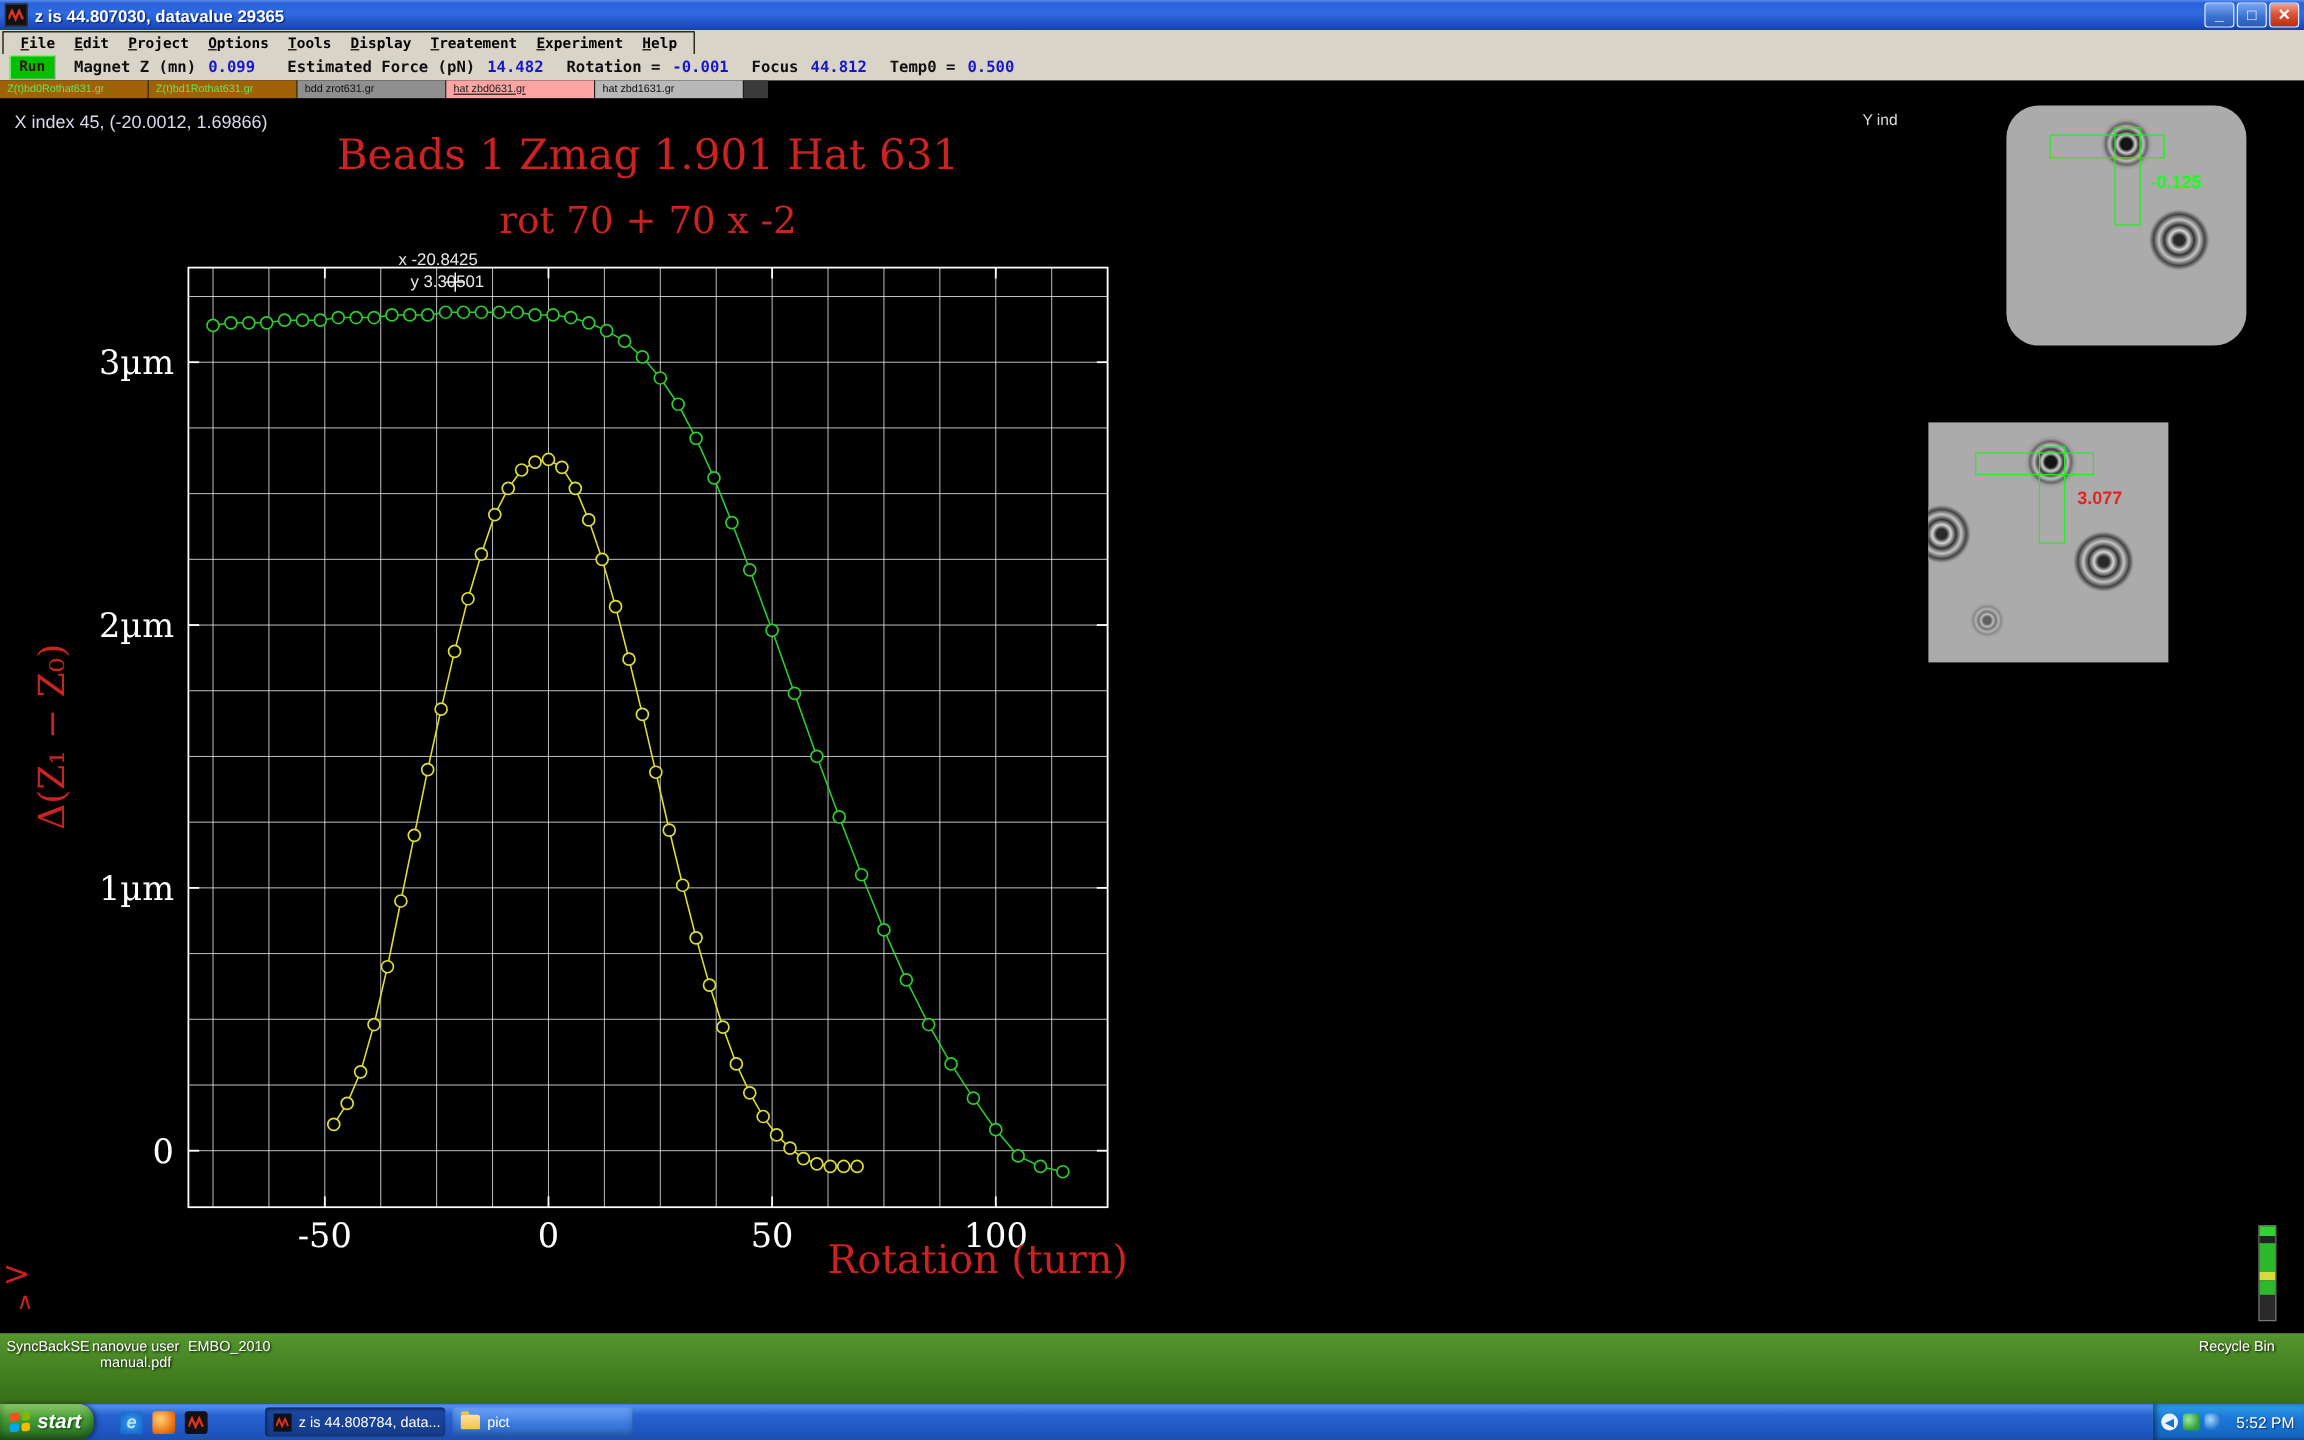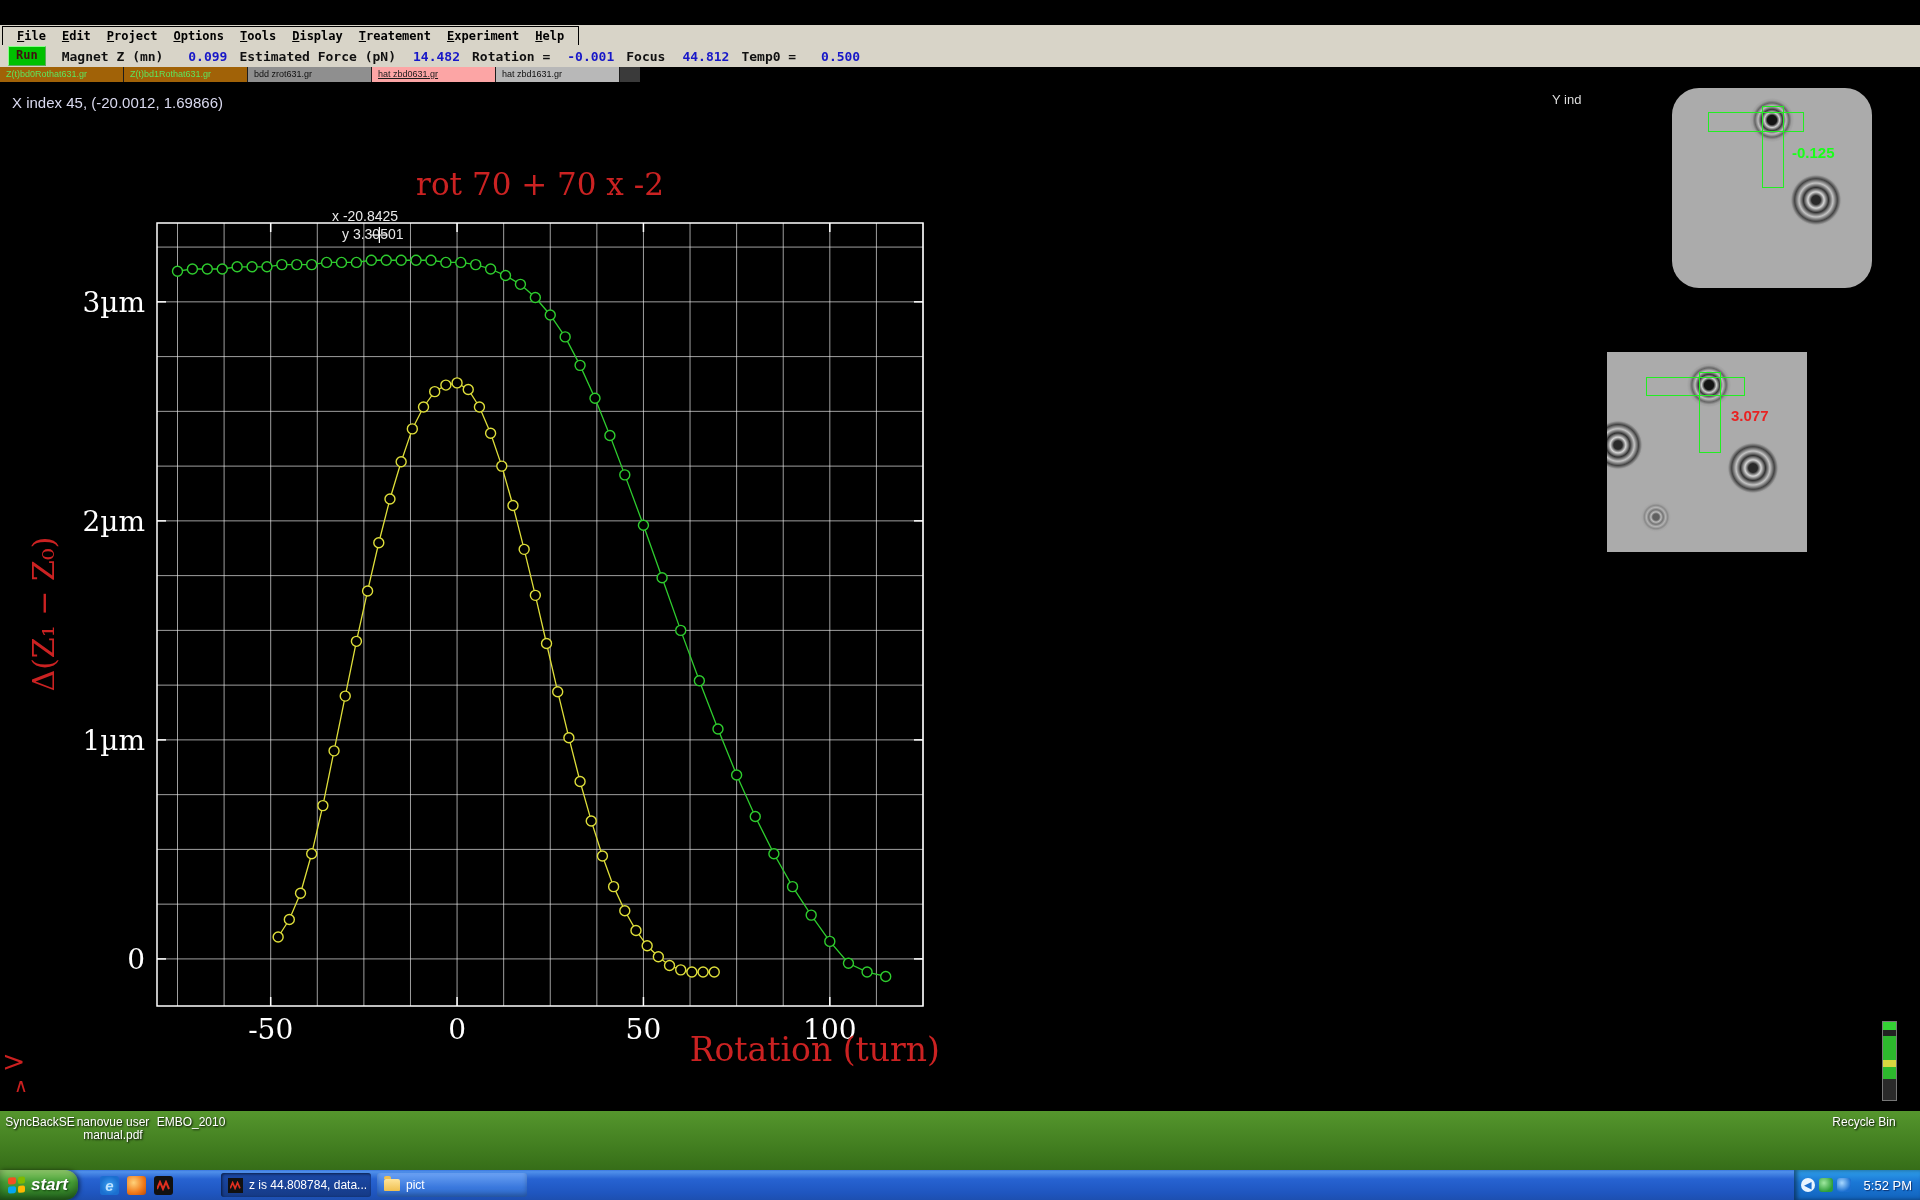--- a/index.html
+++ b/index.html
@@ -20,21 +20,21 @@
   .winbtn.close{background:linear-gradient(#f0a492,#dd5436 45%,#b8300f);}
 
   
   .menubar{position:absolute;left:0;top:25px;width:1920px;height:20px;background:#d8d4c8;}
   .menubox{display:inline-flex;align-items:center;border:1px solid #000;height:18px;margin:1px 0 0 2px;padding:0 6px;background:#d8d4c8;}
   .menu-item{font-family:"DejaVu Sans Mono",monospace;font-size:12px;font-weight:bold;color:#000;padding:0 8px;white-space:nowrap;}
   .menu-item::first-letter{text-decoration:underline;}
 
   
   .toolbar{position:absolute;left:0;top:45px;width:1920px;height:22px;background:#d8d4c8;
-    display:flex;align-items:center;font-family:"DejaVu Sans Mono",monospace;font-size:13px;font-weight:bold;text-align:right;}
+    display:flex;align-items:center;font-family:"DejaVu Sans Mono",monospace;font-size:13px;font-weight:bold;}
   .run-btn{background:#00c000;border:1px outset #8f8;color:#401010;font-size:12px;font-weight:bold;
     height:18px;line-height:16px;padding:0 7px;margin:0 4px 0 8px;}
   .tb-label{color:#101010;margin-left:12px;white-space:nowrap;}
   .tb-value{color:#1717c8;margin-left:10px;min-width:54px;white-space:nowrap;}
 
   
   .tabstrip{position:absolute;left:0;top:67px;width:640px;height:15px;background:#3a3a3a;display:flex;}
   .tab{font-size:9px;line-height:15px;padding:0 6px;border-right:1px solid #1c1c1c;white-space:nowrap;overflow:hidden;box-sizing:border-box;width:124px;}
   .tab.t1,.tab.t2{background:#a16207;color:#5ee65e;}
   .tab.t3{background:#8f8f8f;color:#101010;}
@@ -115,20 +115,33 @@
   .tray-ic{width:14px;height:14px;border-radius:3px;}
   .tray-ic.green{background:radial-gradient(circle at 35% 35%,#9fe89f,#2f9e3a 70%);}
   .tray-ic.blue{background:radial-gradient(circle at 35% 35%,#a8d8ff,#1b6fd0 70%);}
   .clock{margin-left:auto;font-size:13px;text-shadow:1px 1px 1px #0a3070;}
 </style>
 </head>
 <body>
 
 <div id="screen">
 
+  <div class="titlebar">
+    <span class="app-icon">
+      <svg width="13" height="11" viewBox="0 0 13 11">
+          <polyline points="0,9 3,2 6,9 9,2 12,9" fill="none" stroke="#e03020" stroke-width="2"></polyline>
+        </svg>
+    </span>
+    <span class="title-text">z is 44.807030, datavalue 29365</span>
+    <span class="winbtns">
+      <span class="winbtn minmax">_</span>
+      <span class="winbtn minmax">□</span>
+      <span class="winbtn close">✕</span>
+    </span>
+  </div>
 
   <div class="menubar">
     <span class="menubox">
       <span class="menu-item">File</span>
       <span class="menu-item">Edit</span>
       <span class="menu-item">Project</span>
       <span class="menu-item">Options</span>
       <span class="menu-item">Tools</span>
       <span class="menu-item">Display</span>
       <span class="menu-item">Treatement</span>
@@ -155,20 +168,21 @@
     <span class="tab t1">Z(t)bd0Rothat631.gr</span>
     <span class="tab t2">Z(t)bd1Rothat631.gr</span>
     <span class="tab t3">bdd zrot631.gr</span>
     <span class="tab t4">hat zbd0631.gr</span>
     <span class="tab t5">hat zbd1631.gr</span>
   </div>
 
   <div id="main">
     <div class="status-text">X index 45, (-20.0012, 1.69866)</div>
 
+    <div class="chart-title l1">Beads 1 Zmag 1.901 Hat 631</div>
     <div class="chart-title l2">rot 70 + 70 x -2</div>
 
     <svg id="chart-svg" width="920" height="980">
         <line x1="137.50121654501217" y1="123" x2="137.50121654501217" y2="906" stroke="rgba(235,235,235,0.85)" stroke-width="0.8"></line>
         <line x1="184.09489051094891" y1="123" x2="184.09489051094891" y2="906" stroke="rgba(235,235,235,0.85)" stroke-width="0.8"></line>
         <line x1="230.68856447688566" y1="123" x2="230.68856447688566" y2="906" stroke="rgba(235,235,235,0.85)" stroke-width="0.8"></line>
         <line x1="277.2822384428224" y1="123" x2="277.2822384428224" y2="906" stroke="rgba(235,235,235,0.85)" stroke-width="0.8"></line>
         <line x1="323.8759124087591" y1="123" x2="323.8759124087591" y2="906" stroke="rgba(235,235,235,0.85)" stroke-width="0.8"></line>
         <line x1="370.46958637469584" y1="123" x2="370.46958637469584" y2="906" stroke="rgba(235,235,235,0.85)" stroke-width="0.8"></line>
         <line x1="417.0632603406326" y1="123" x2="417.0632603406326" y2="906" stroke="rgba(235,235,235,0.85)" stroke-width="0.8"></line>

